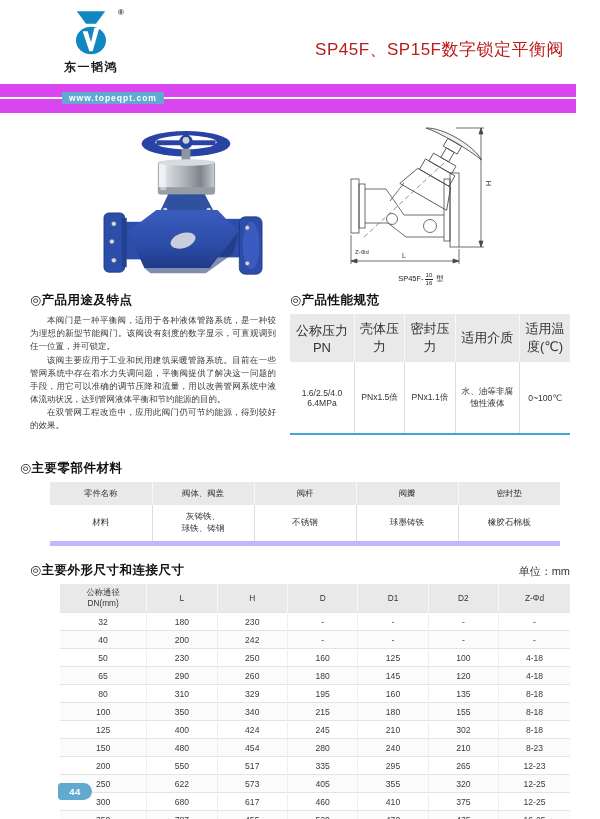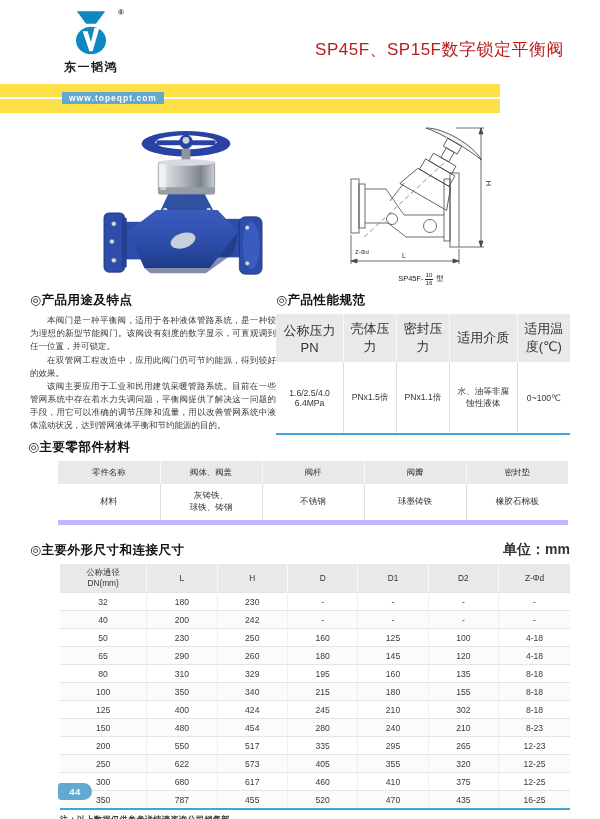--- a/index.html
+++ b/index.html
@@ -8,61 +8,61 @@
 
   
   .hdr { position:relative; height:84px; }
   .logo-block { position:absolute; left:52px; top:8px; width:78px; text-align:center; }
   .logo-svg { display:block; margin:0 auto; width:50px; height:50px; }
   .reg-mark { position:absolute; right:6px; top:0; font-size:8px; color:#222; font-weight:bold; }
   .company-name { margin-top:1px; font-size:12px; font-weight:bold; color:#1a1a1a; letter-spacing:1.5px; white-space:nowrap; }
   .page-title { position:absolute; right:36px; top:38px; font-size:17px; font-weight:normal; color:#b91c1c; letter-spacing:0.5px; }
 
   
-  .banner { position:absolute; left:0; top:84px; width:500px; height:29px; background:#fde047; }
+  .banner { position:absolute; left:0; top:84px; width:576px; height:29px; background:#d946ef; }
   .banner-rule { position:absolute; left:0; top:13px; width:100%; height:1.5px; background:#ffffff; }
   .banner-site { position:absolute; left:62px; top:7.5px; background:#61a9ce; padding:0 7px; font-size:8.5px; line-height:12px; font-weight:bold; color:#fff; letter-spacing:1px; }
 
   
   .main { position:absolute; left:0; top:113px; width:600px; }
 
   .images-row { display:flex; align-items:flex-start; padding:10px 30px 0 30px; height:176px; }
   .photo-wrap { margin-left:58px; width:192px; height:166px; }
   .drawing-wrap { margin-left:66px; width:150px; position:relative; }
   .drawing-wrap svg { display:block; }
   .caption { text-align:center; font-size:7.5px; color:#222; margin-top:1px; white-space:nowrap; }
   .frac { display:inline-block; vertical-align:middle; text-align:center; font-size:6px; line-height:1.15; margin:0 1px; }
   .frac-num { display:block; border-bottom:0.8px solid #222; padding:0 1px; }
 
   h2.sec-heading { font-size:12.5px; font-weight:bold; color:#111; letter-spacing:0.5px; margin-bottom:5px; }
 
-  .two-col { display:flex; padding:3px 30px 0 30px; }
+  .two-col { display:flex; padding:3px 30px 0 30px; gap:14px; }
   .usage-col { width:246px; flex:none; }
   .usage-col p { font-size:8.5px; line-height:1.55; color:#3a3a3a; text-indent:2em; text-align:justify; }
   .perf-col { flex:1; }
 
   table { border-collapse:collapse; width:100%; table-layout:fixed; }
   th { background:#e9e9e9; font-weight:normal; color:#333; }
   td, th { text-align:center; vertical-align:middle; white-space:pre-line; }
 
   .perf-table { border-bottom:2px solid #43a5d7; }
   .perf-table th { font-size:13px; padding:6px 1px; border-left:1px solid #f7f7f7; }
   .perf-table td { font-size:8.6px; height:72px; border-left:1px solid #ddd; padding:2px; }
   .perf-table th:first-child, .perf-table td:first-child { border-left:none; }
 
-  .materials-sec { padding:0 28px; margin-top:4px; }
+  .materials-sec { padding:0 20px; margin-top:25px; }
   .materials-table { margin-left:30px; width:510px; border-bottom:5px solid #c4b5fd; }
   .materials-table th { font-size:8.4px; padding:6px 2px; border-left:1px solid #f7f7f7; }
   .materials-table td { font-size:8.6px; padding:6px 2px; height:36px; border-left:1px solid #ddd; }
   .materials-table th:first-child, .materials-table td:first-child { border-left:none; }
 
   .dims-sec { padding:0 30px; margin-top:16px; }
   .dims-head-row { display:flex; justify-content:space-between; align-items:flex-end; margin-bottom:5px; }
   .dims-head-row h2 { margin-bottom:0; }
-  .unit-label { font-size:14px; color:#333;font-weight:bold; }
+  .unit-label { font-size:11px; color:#333; }
   .dims-table { margin-left:30px; width:510px; border-bottom:2px solid #43a5d7; }
   .dims-table th { font-size:8.3px; padding:3px 2px; line-height:1.35; border-left:1px solid #f7f7f7; }
   .dims-table td { font-size:8.6px; padding:3.5px 2px; border-top:1px solid #e4e4e4; border-left:1px solid #efefef; color:#3a3a3a; }
   .dims-table th:first-child, .dims-table td:first-child { border-left:none; }
   .dims-table tbody tr:nth-child(even) td { background:#fbfbfb; }
   .note { margin-left:30px; margin-top:4px; font-size:8px; font-weight:bold; color:#333; letter-spacing:0.5px; }
 
   
   .page-badge { position:absolute; left:58px; top:783px; width:34px; height:17px; background:#61a9ce; border-radius:4px 10px 10px 4px; color:#fff; font-size:9.5px; font-weight:bold; display:flex; align-items:center; justify-content:center; letter-spacing:0.5px; }
 </style>
@@ -189,22 +189,22 @@
         <div class="caption">
           <span>SP45F-</span><span class="frac"><span class="frac-num">10</span><span>16</span></span> <span>型</span>
         </div>
       </div>
     </div>
 
     <div class="two-col">
       <section class="usage-col">
         <h2 class="sec-heading">◎产品用途及特点</h2>
         <p>本阀门是一种平衡阀，适用于各种液体管路系统，是一种较为理想的新型节能阀门。该阀设有刻度的数字显示，可直观调到任一位置，并可锁定。</p>
+        <p>该阀主要应用于工业和民用建筑采暖管路系统。目前在一些管网系统中存在着水力失调问题，平衡阀提供了解决这一问题的手段，用它可以准确的调节压降和流量，用以改善管网系统中液体流动状况，达到管网液体平衡和节约能源的目的。</p>
         <p>在双管网工程改造中，应用此阀门仍可节约能源，得到较好的效果。</p>
-        <p>该阀主要应用于工业和民用建筑采暖管路系统。目前在一些管网系统中存在着水力失调问题，平衡阀提供了解决这一问题的手段，用它可以准确的调节压降和流量，用以改善管网系统中液体流动状况，达到管网液体平衡和节约能源的目的。</p>
       </section>
 
       <section class="perf-col">
         <h2 class="sec-heading">◎产品性能规范</h2>
         <table class="perf-table">
           <colgroup>
               <col style="width:23%">
               <col style="width:18%">
               <col style="width:18%">
               <col style="width:23%">

